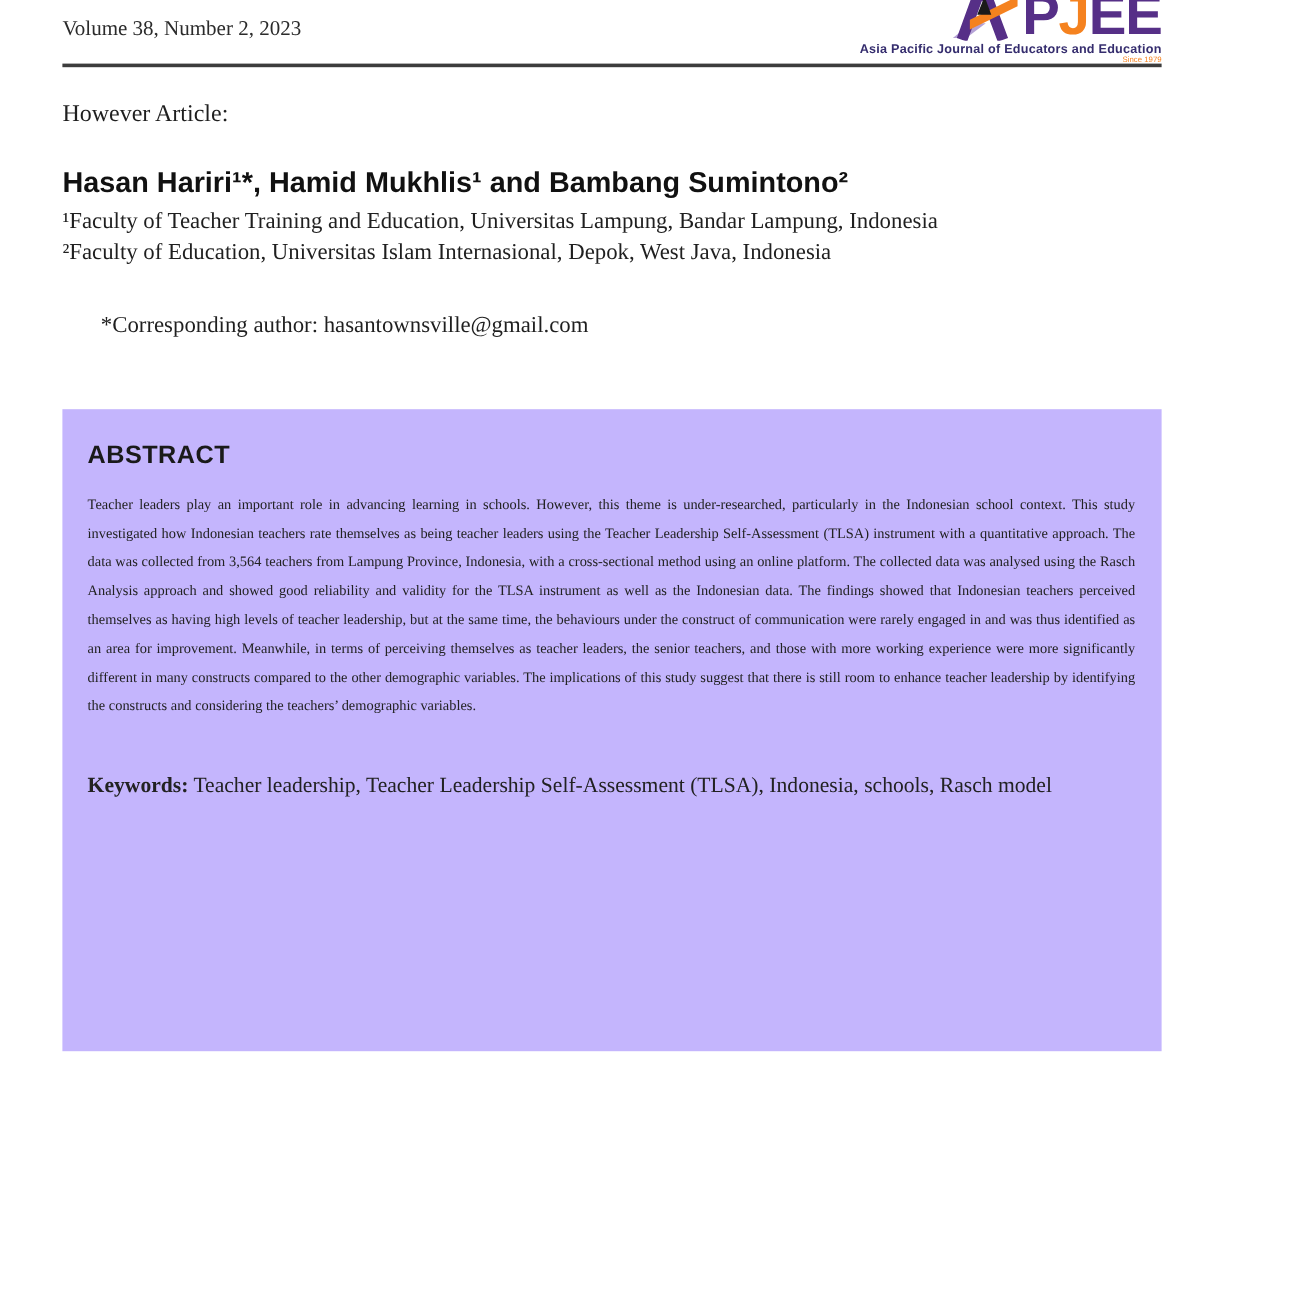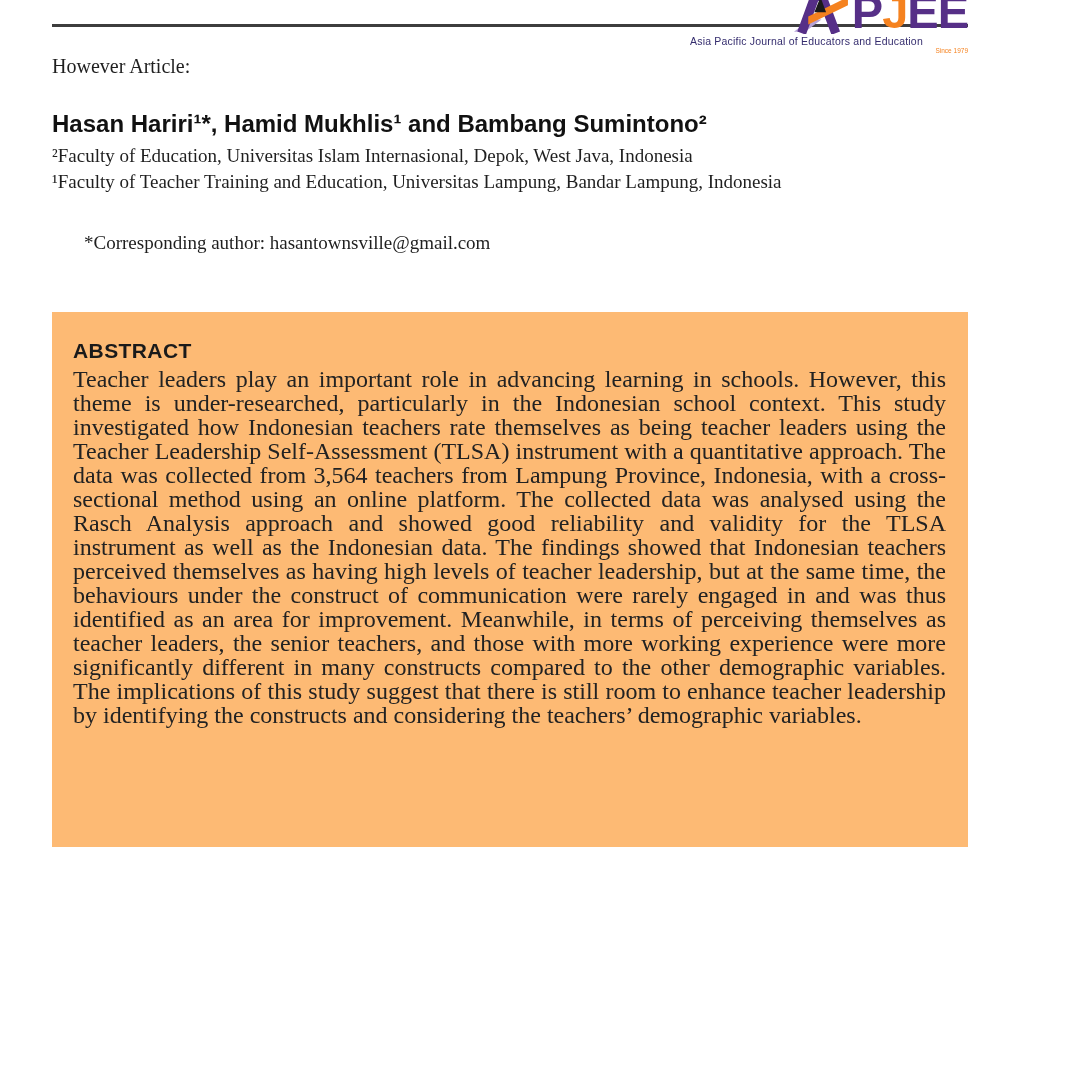--- a/index.html
+++ b/index.html
@@ -45,23 +45,23 @@
     font-family: "Liberation Sans", sans-serif;
     font-weight: 900;
     font-size: 47px;
     line-height: 44px;
     letter-spacing: -1px;
   }
   .lp1, .lp3, .lp4 { color: #562f87; }
   .lp2 { color: #f5821f; }
   .logo-tagline {
     margin-top: 1px;
-    text-align: left;
+    text-align: right;
     font-family: "Liberation Sans", sans-serif;
-    font-weight: 400;
+    font-weight: 700;
     font-size: 10.5px;
     letter-spacing: 0.2px;
     color: #352d6e;
     white-space: nowrap;
   }
   .logo-since {
     text-align: right;
     font-family: "Liberation Sans", sans-serif;
     font-size: 6.5px;
     color: #f5821f;
@@ -86,33 +86,33 @@
     font-size: 24px;
     color: #111111;
   }
   .affiliations { margin-top: 5px; font-size: 19px; line-height: 26px; }
   .corresponding { margin-top: 37px; font-size: 19px; margin-left: 32px; }
   
   .abstract-box {
     margin-top: 58px;
     width: 916px;
     height: 535px;
-    background: #fdba74;
+    background: #c4b5fd;
     padding: 27px 22px 4px 21px;
   }
   .abstract-heading {
     font-family: "Liberation Sans", sans-serif;
     font-weight: 800;
     font-size: 21px;
     letter-spacing: 0.4px;
     color: #1a1a1a;
   }
   .abstract-body {
-    margin-top: 4px;
-    font-size: 24px;
+    margin-top: 16px;
+    font-size: 12px;
     line-height: 24px;
     text-align: justify;
     text-align-last: left;
     color: #222222;
   }
   .keywords {
     margin-top: 42px;
     font-size: 18px;
     line-height: 24px;
     text-align: justify;
@@ -122,20 +122,21 @@
   .keywords .kw-label { font-weight: 700; }
 </style>
 </head>
 <body>
 
 <div class="page">
   <div class="content">
 
     <div class="header">
       <div class="issue-info">
+        <div>Volume 38, Number 2, 2023</div>
       </div>
 
       <div class="logo">
         <div class="logo-row">
           <svg class="logo-emblem" viewBox="0 0 110 95" xmlns="http://www.w3.org/2000/svg">
             <polygon points="0,92 30,68 54,68 22,92" fill="#b5a2d6"></polygon>
             <path d="M15,95 L48,4 L82,95" fill="none" stroke="#562f87" stroke-width="18"></path>
             <polygon points="28,62 106,24 106,40 28,78" fill="#f5821f"></polygon>
             <polygon points="40,54 63,54 52,24" fill="#1a1a1a"></polygon>
           </svg>
@@ -150,25 +151,26 @@
     </div>
 
     <hr class="rule">
 
     <div class="article-type">However Article:</div>
 
 
     <div class="authors">Hasan Hariri¹*, Hamid Mukhlis¹ and Bambang Sumintono²</div>
 
     <div class="affiliations">
+      <div>¹Faculty of Teacher Training and Education, Universitas Lampung, Bandar Lampung, Indonesia</div>
       <div>²Faculty of Education, Universitas Islam Internasional, Depok, West Java, Indonesia</div>
-      <div>¹Faculty of Teacher Training and Education, Universitas Lampung, Bandar Lampung, Indonesia</div>
     </div>
 
     <div class="corresponding">*Corresponding author: hasantownsville@gmail.com</div>
 
     <div class="abstract-box">
       <div class="abstract-heading">ABSTRACT</div>
       <p class="abstract-body">Teacher leaders play an important role in advancing learning in schools. However, this theme is under-researched, particularly in the Indonesian school context. This study investigated how Indonesian teachers rate themselves as being teacher leaders using the Teacher Leadership Self-Assessment (TLSA) instrument with a quantitative approach. The data was collected from 3,564 teachers from Lampung Province, Indonesia, with a cross-sectional method using an online platform. The collected data was analysed using the Rasch Analysis approach and showed good reliability and validity for the TLSA instrument as well as the Indonesian data. The findings showed that Indonesian teachers perceived themselves as having high levels of teacher leadership, but at the same time, the behaviours under the construct of communication were rarely engaged in and was thus identified as an area for improvement. Meanwhile, in terms of perceiving themselves as teacher leaders, the senior teachers, and those with more working experience were more significantly different in many constructs compared to the other demographic variables. The implications of this study suggest that there is still room to enhance teacher leadership by identifying the constructs and considering the teachers’ demographic variables.</p>
+      <p class="keywords"><span class="kw-label">Keywords:</span><span> Teacher leadership, Teacher Leadership Self-Assessment (TLSA), Indonesia, schools, Rasch model</span></p>
     </div>
 
   </div>
 </div>
 
 </body></html>

